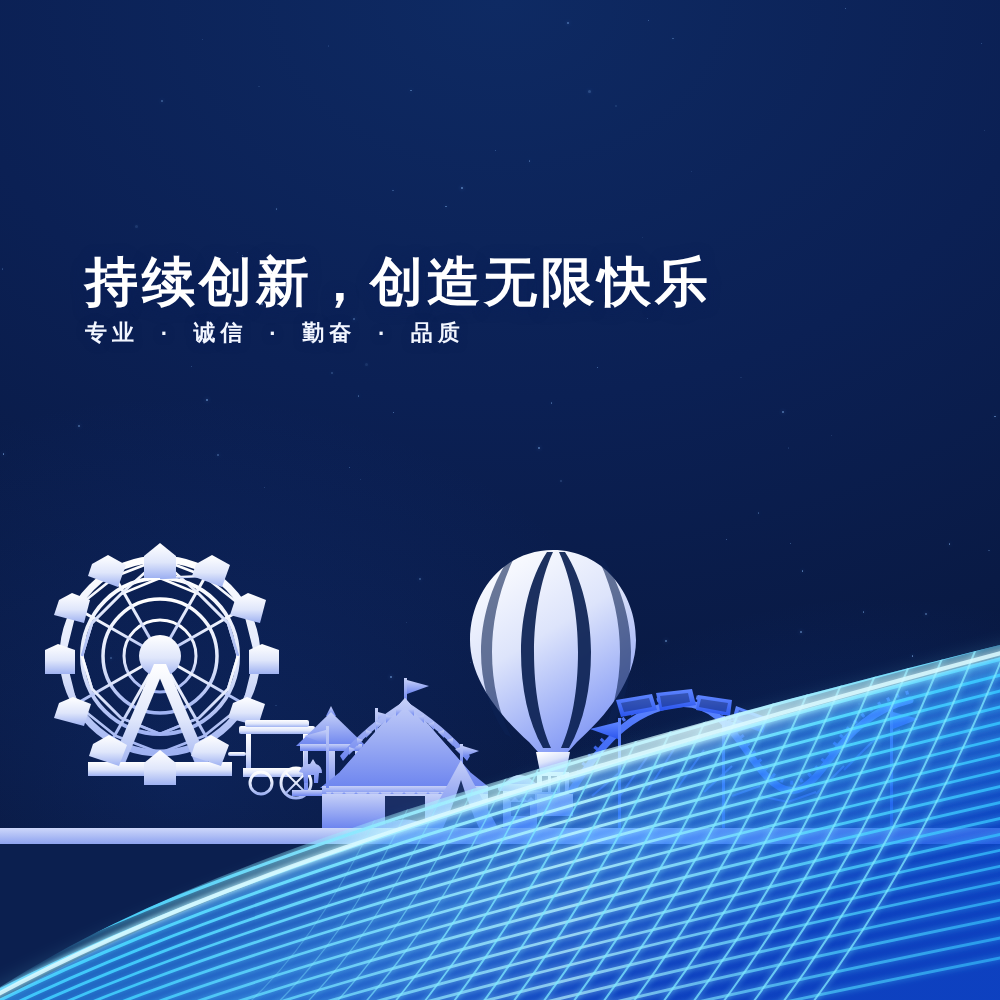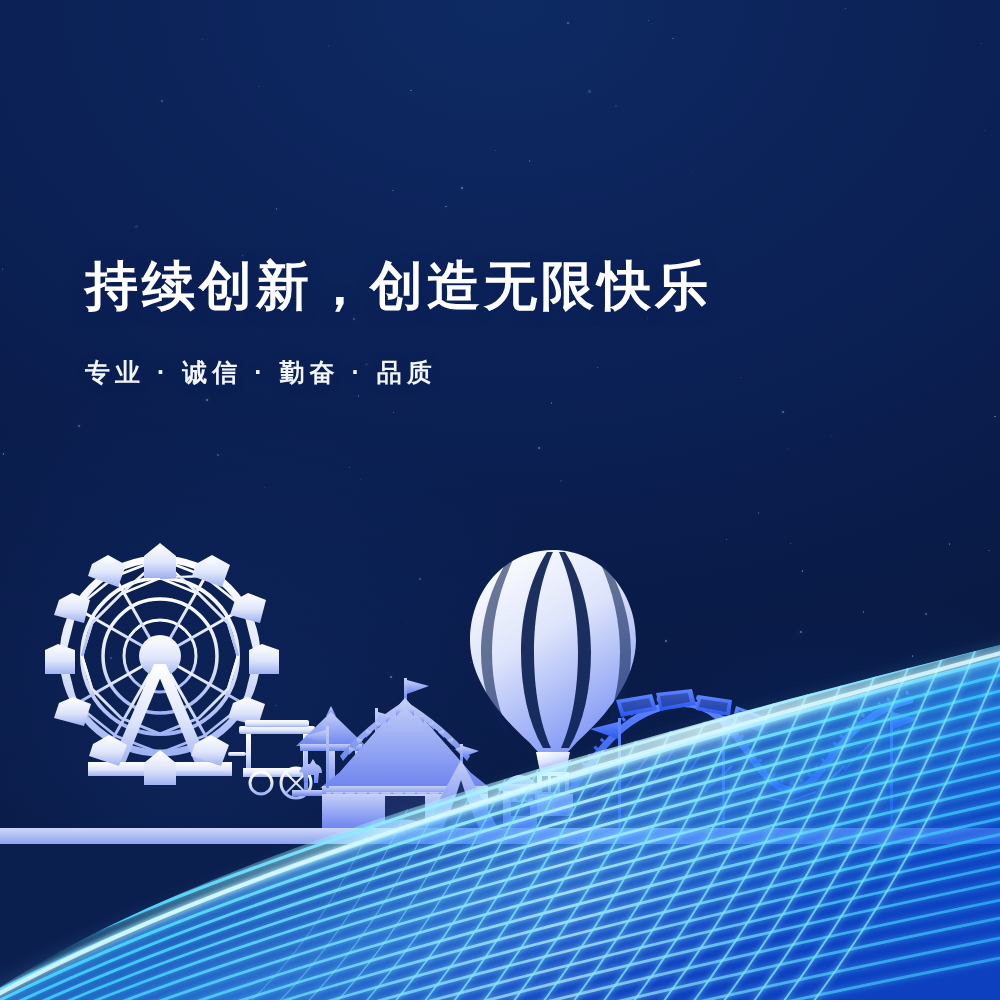--- a/index.html
+++ b/index.html
@@ -1,39 +1,39 @@
 <!DOCTYPE html>
 <html><head>
 <meta charset="utf-8">
 <style>
   html,body{margin:0;padding:0;background:#08183d;}
   body{width:1000px;height:1000px;overflow:hidden;
        font-family:"Liberation Sans","DejaVu Sans",sans-serif;}
 
   #poster{position:relative;width:1000px;height:1000px;overflow:hidden;
-          background:#0b1f4d;}
+          background:#0b1f4d;font-family:Liberation Mono, monospace;}
 
   
   .sky{position:absolute;inset:0;
        background:
          radial-gradient(130% 95% at 50% 0%, #0e2a63 0%, #0b2054 42%, #091a45 72%, #071436 100%);}
   .sky-vig{position:absolute;inset:0;
        background:
          radial-gradient(70% 55% at 18% 78%, rgba(30,80,190,.20) 0%, rgba(30,80,190,0) 70%),
          radial-gradient(60% 45% at 88% 92%, rgba(20,90,230,.22) 0%, rgba(20,90,230,0) 72%);}
   .stars{position:absolute;inset:0;opacity:.85;}
   .stars i{position:absolute;display:block;border-radius:50%;
            background:#8fc2ff;box-shadow:0 0 4px rgba(120,180,255,.9);}
 
   
   .copy{position:absolute;left:85px;top:255px;z-index:40;}
   .headline{font-size:53px;font-weight:bold;color:#ffffff;letter-spacing:4px;
             line-height:1.18;white-space:nowrap;
             text-shadow:0 2px 14px rgba(10,30,90,.75);}
-  .subline{margin-top:38px;font-size:25px;font-weight:bold;color:#f2f6ff;
+  .subline{font-size:22px;font-weight:bold;color:#f2f6ff;
            letter-spacing:5px;white-space:nowrap;
            text-shadow:0 1px 8px rgba(10,30,90,.7);}
 
   
   .scene{position:absolute;left:0;bottom:0;width:1000px;height:460px;z-index:20;}
   .scene svg{display:block;width:1000px;height:460px;}
 
   
   .wave{position:absolute;left:0;bottom:0;width:1000px;height:420px;z-index:30;
         pointer-events:none;}

